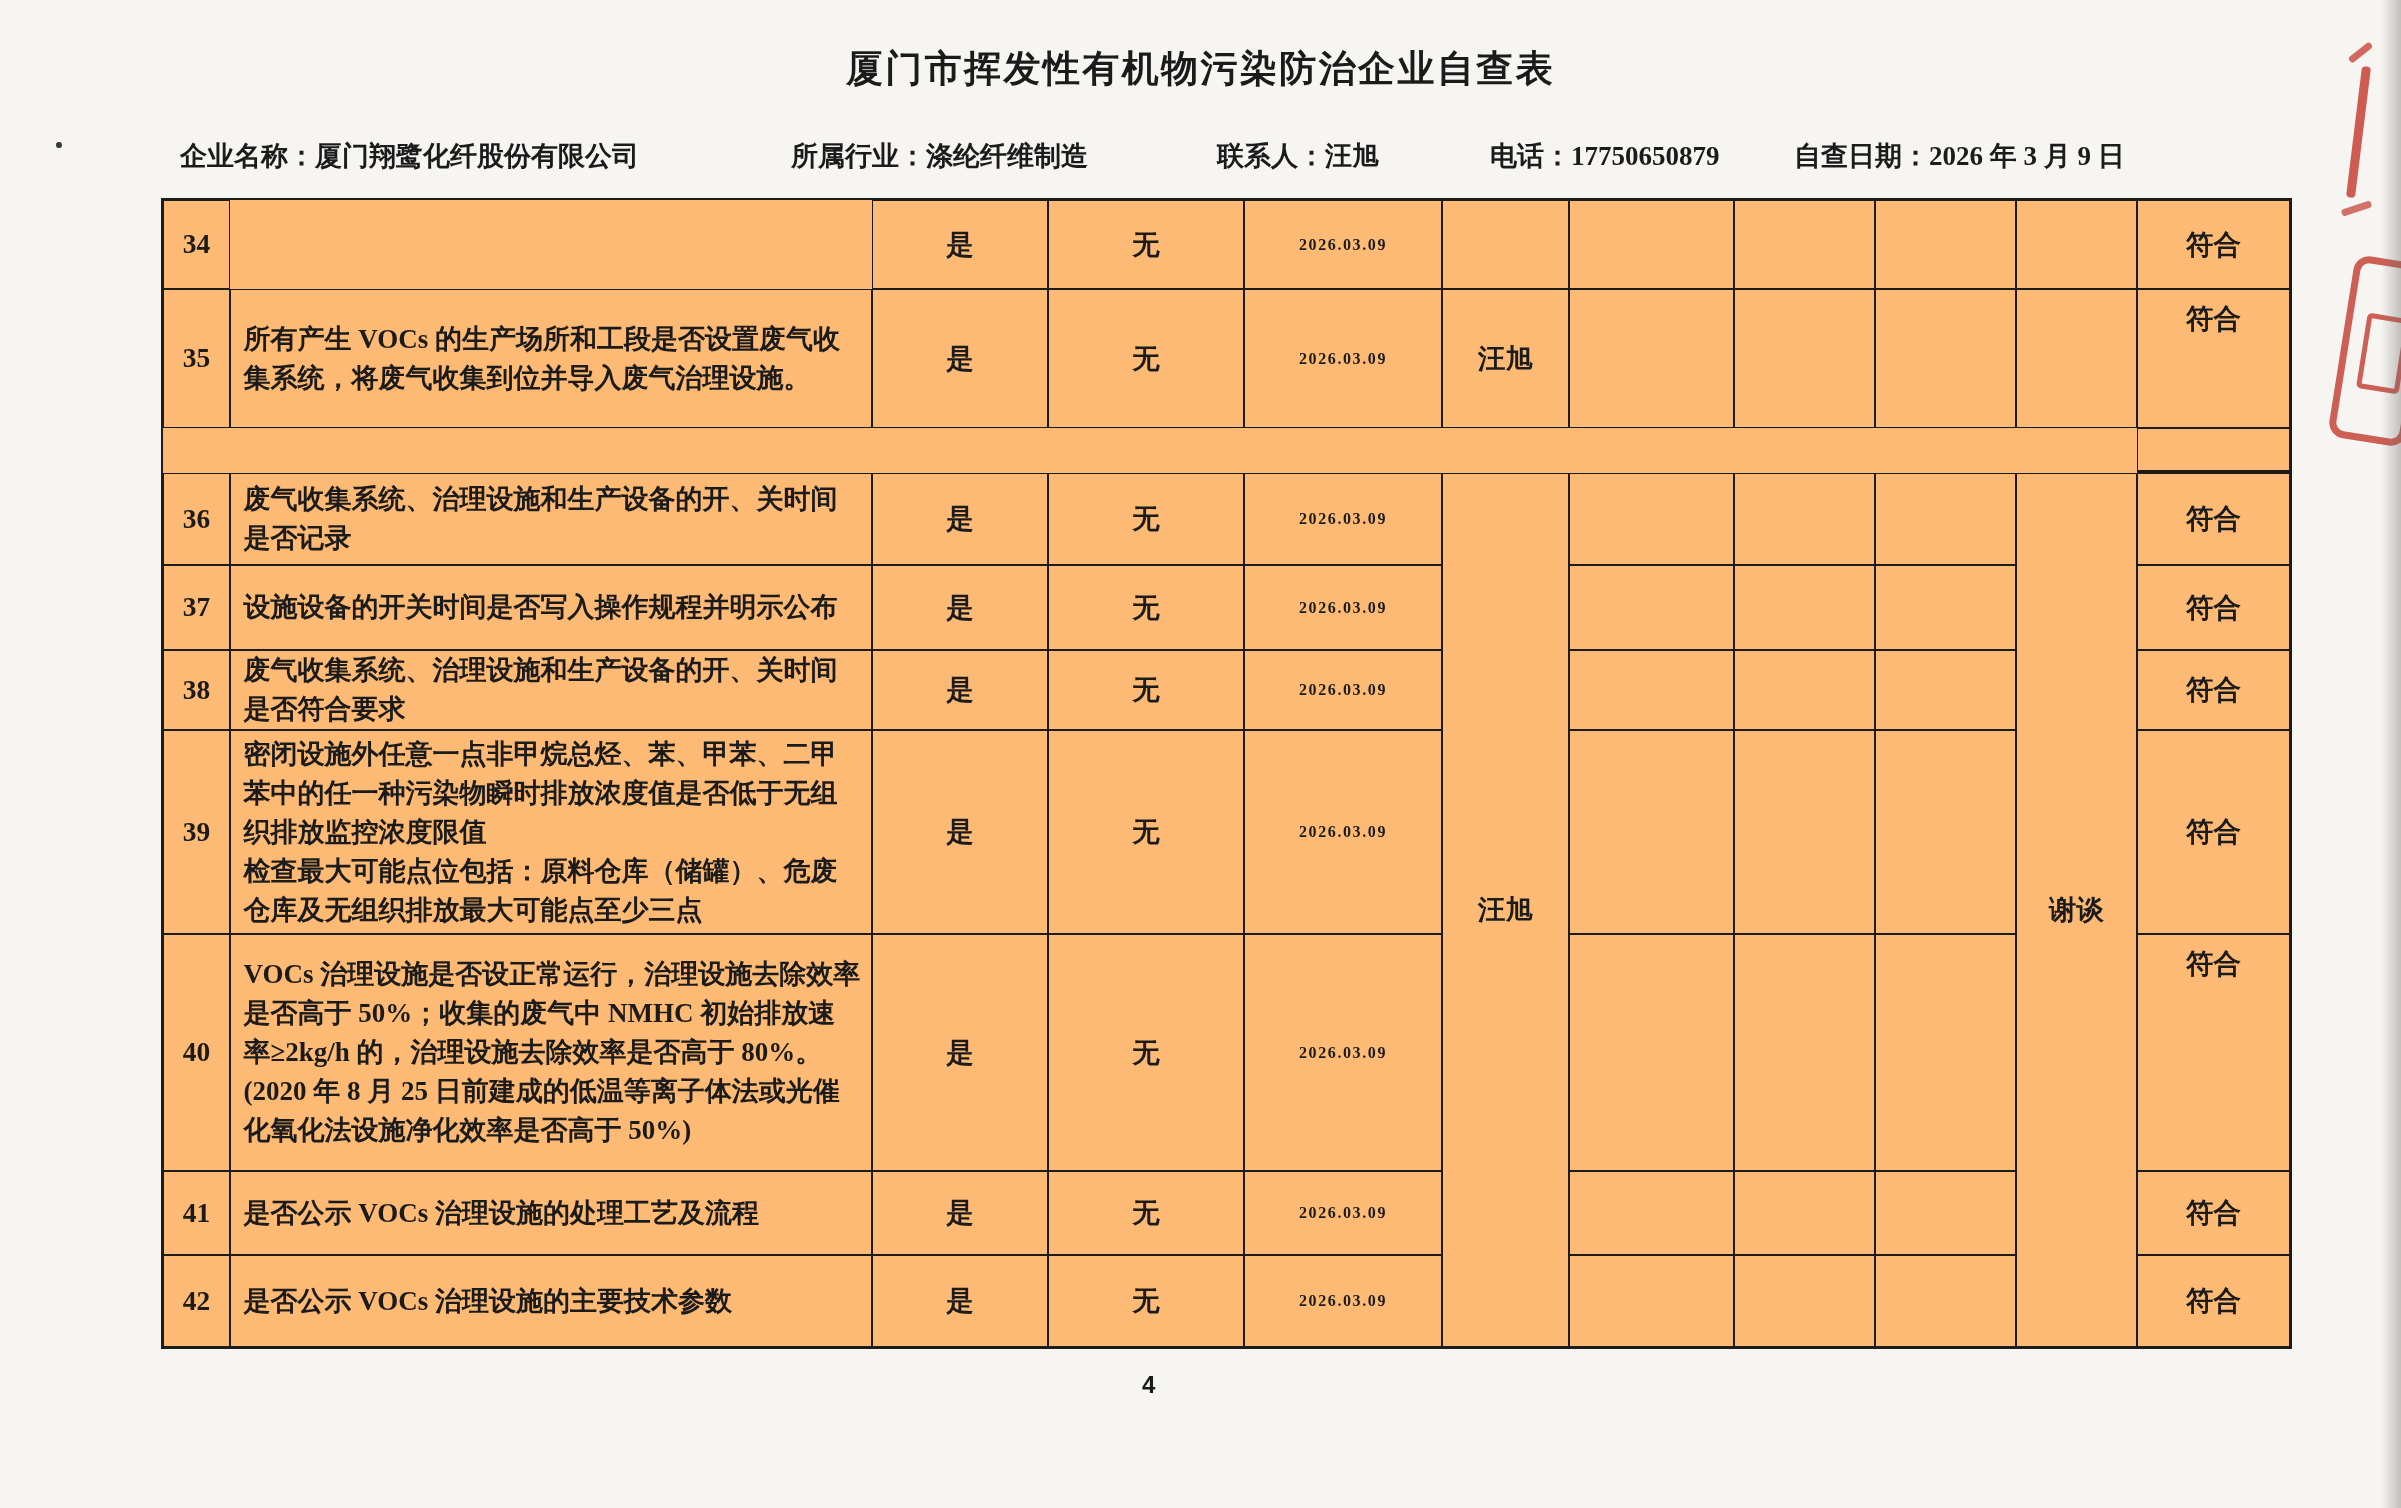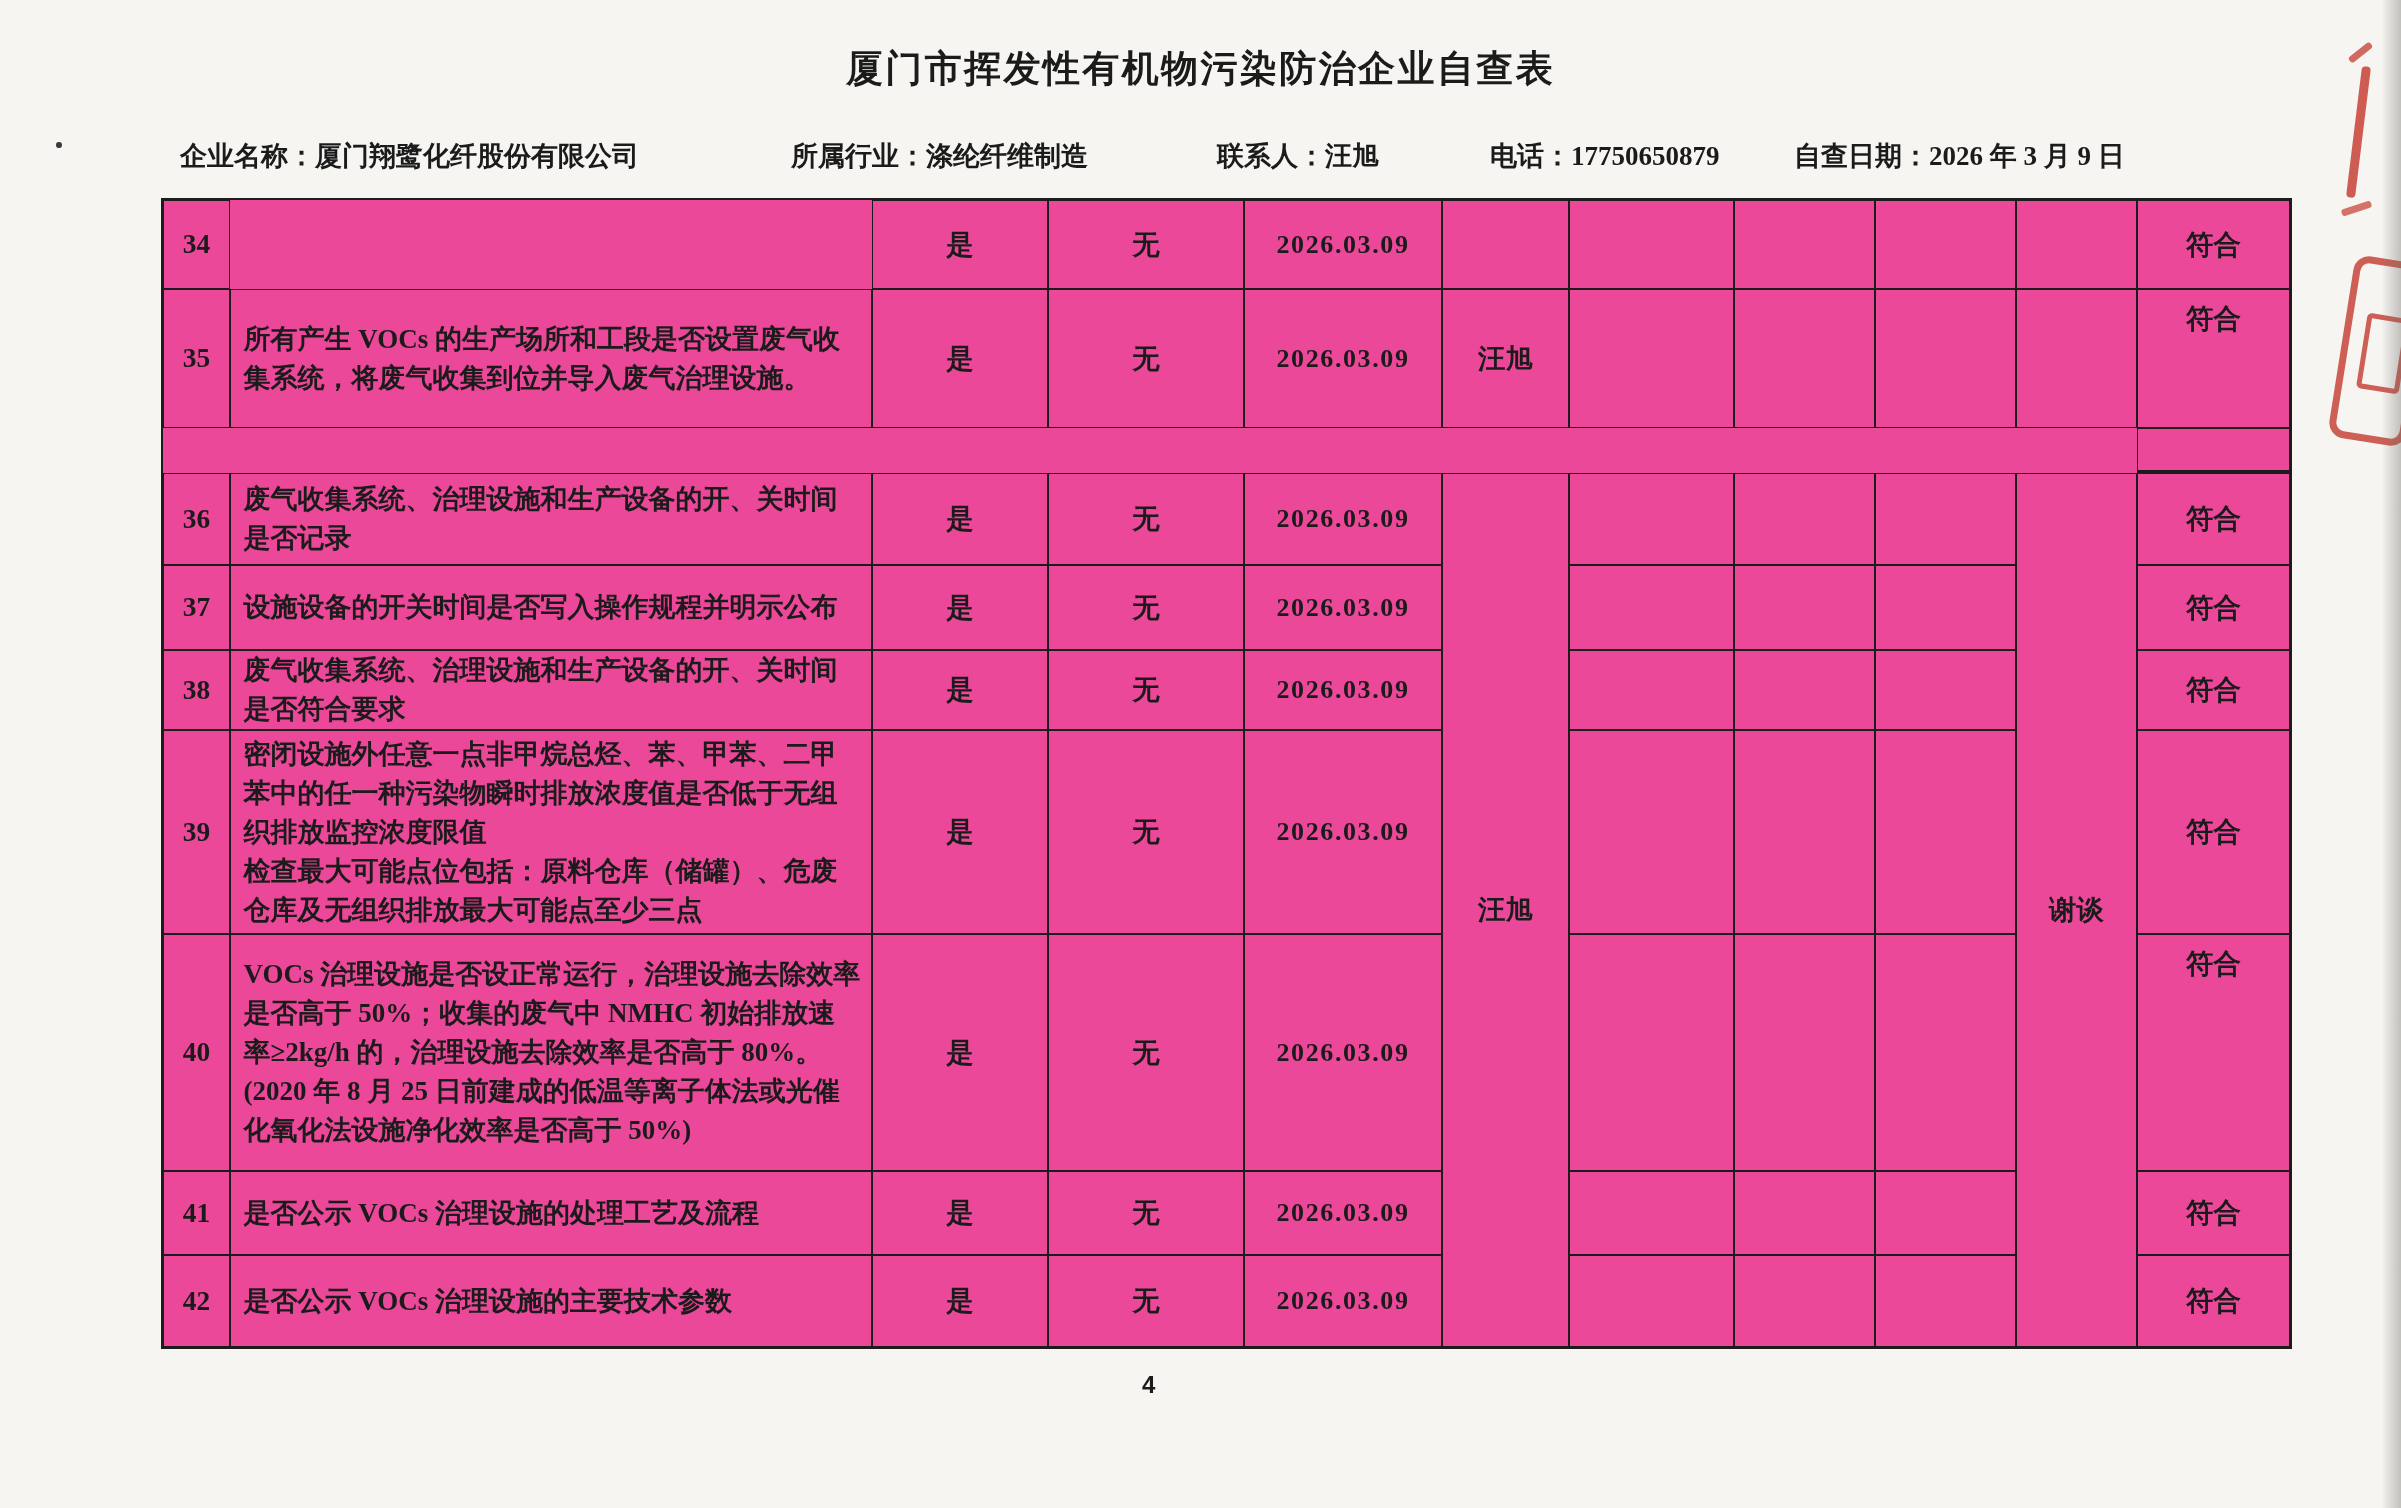--- a/index.html
+++ b/index.html
@@ -24,35 +24,35 @@
   .hf-phone{left:1453px;margin-left:37px;}
   .hf-date{left:1794px;}
 
   
   .grid{
     position:absolute;left:161px;top:198px;
     display:grid;
     grid-template-columns:67px 642px 176px 196px 198px 127px 165px 141px 141px 121px 153px;
     grid-template-rows:89px 139px 45px 92px 85px 80px 204px 237px 84px 92px;
     border:2.4px solid #1c1c1c;
-    background:#ec4899;
+    background:#fdba74;
   }
   .cell{
     border:1.6px solid #1c1c1c;
     display:flex;align-items:center;justify-content:center;
     font-size:27.4px;font-weight:700;
     box-sizing:border-box;
     overflow:hidden;
   }
   .q{
     justify-content:flex-start;text-align:left;
     padding:3.1px 9.4px 3.1px 12.5px;line-height:39px;font-size:27px;
     white-space:pre-wrap;
   }
-  .date{font-size:26px;letter-spacing:1.6px;}
+  .date{font-size:16px;letter-spacing:1.6px;}
   .v-top{align-items:flex-start;padding-top:11px;}
   .sec{grid-row:3;grid-column:1/11;font-size:27px;letter-spacing:1.6px;}
   .thickb{border-bottom-width:3.9px;}
 
   
   .page-num{position:absolute;left:1142px;top:1371px;font-size:24px;font-weight:700;font-family:"Liberation Sans",sans-serif;}
   .dot-artifact{position:absolute;left:56px;top:142px;width:5.5px;height:6.3px;background:#3a3a3a;border-radius:50%;}
   .edge-shadow{
     position:absolute;right:0;top:0;width:20.4px;height:1508px;
     background:linear-gradient(to right, rgba(0,0,0,0), rgba(110,105,98,.38));

